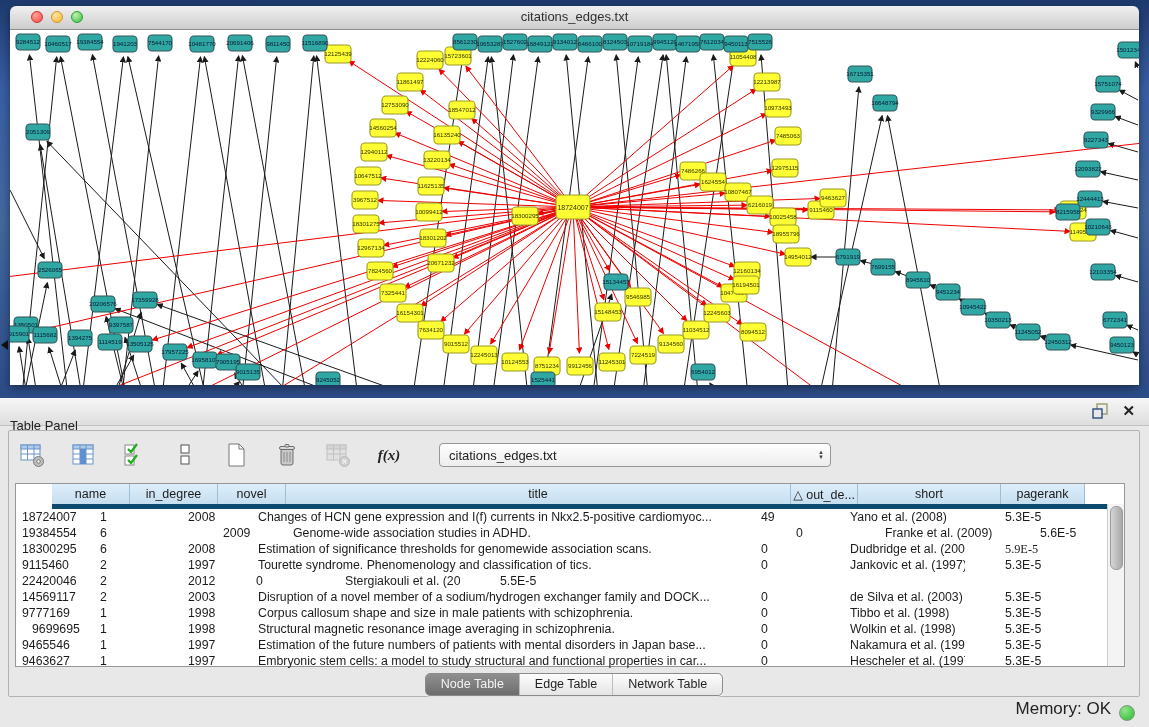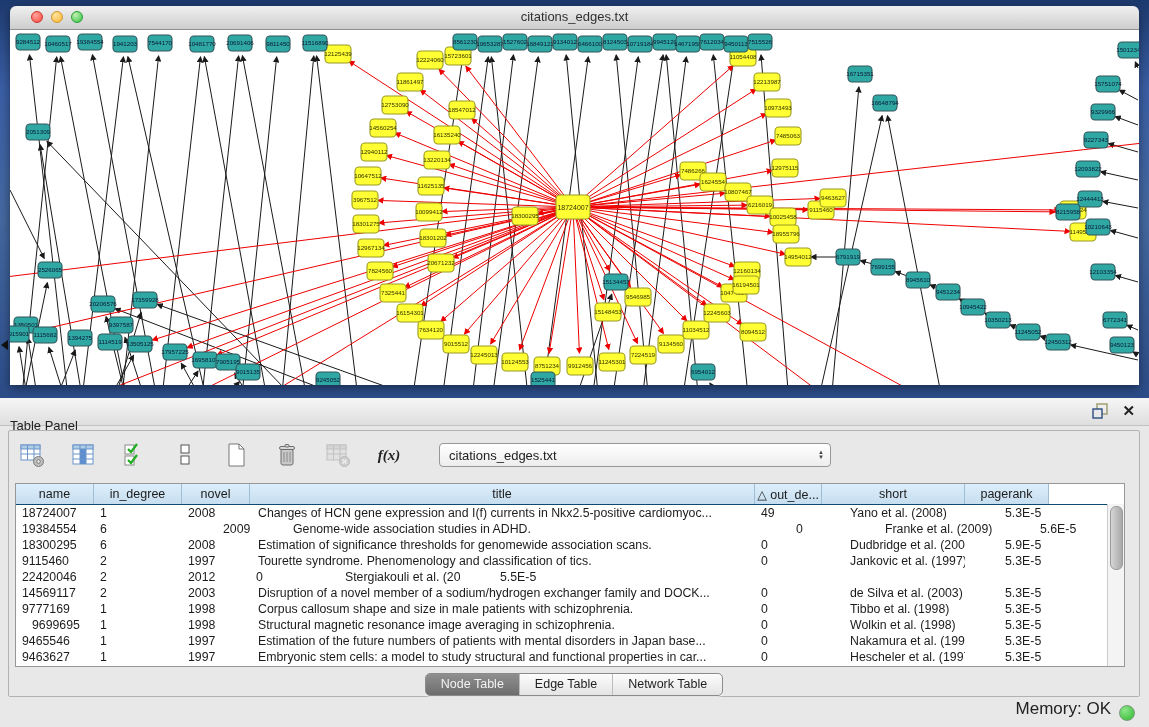--- a/index.html
+++ b/index.html
@@ -40,21 +40,21 @@
   .tbtn svg{display:block;}
   .fx-label{font-family:"Liberation Serif",serif;font-style:italic;font-weight:bold;font-size:15px;color:#222;}
   .combo{margin-left:14px;width:390px;height:22px;border:1px solid #979797;border-radius:4px;
     background:linear-gradient(#ffffff,#ededed);position:relative;display:flex;align-items:center;cursor:pointer;}
   .combo-text{font-size:13px;color:#222;padding-left:9px;flex:1;}
   .combo-arrows{width:18px;display:flex;flex-direction:column;align-items:center;color:#444;}
   .combo-arrows span{font-size:6px;line-height:5px;}
 
   .tbl{position:absolute;left:6px;top:52px;width:1110px;height:184px;box-sizing:border-box;
     background:#fff;border:1px solid #979797;}
-  .thead{display:flex;height:20px;border-bottom:1px solid #0c4a6e;}
+  .thead{display:flex;height:20px;border-bottom:5px solid #0c4a6e;margin-left:36px;}
   .hcell{box-sizing:border-box;height:20px;background:linear-gradient(#ddeefb,#c6deef);
     border-right:1px solid #9fbed6;font-size:12.5px;color:#1b1b1b;
     display:flex;align-items:center;justify-content:center;white-space:nowrap;overflow:hidden;cursor:pointer;}
   .hfill{flex:1;background:#fff;}
   .trow{display:flex;height:16px;cursor:default;}
   .tcell{box-sizing:border-box;font-size:12.3px;color:#1c1c1c;line-height:16px;
     white-space:nowrap;overflow:hidden;}
   .vscroll{position:absolute;right:0;top:20px;bottom:0;width:16px;background:#f4f4f4;
     border-left:1px solid #cccccc;cursor:pointer;}
   .vthumb{position:absolute;left:2px;top:2px;width:11px;height:62px;border-radius:6px;
@@ -827,21 +827,21 @@
           <div class="tcell" style="width: 143px; padding-left: 28px;">Franke et al. (2009)</div>
           <div class="tcell" style="width: 84px; padding-left: 40px;">5.6E-5</div>
         </div>
         <div class="trow">
           <div class="tcell" style="width: 78px; padding-left: 6px;">18300295</div>
           <div class="tcell" style="width: 88px; padding-left: 6px;">6</div>
           <div class="tcell" style="width: 68px; padding-left: 6px;">2008</div>
           <div class="tcell" style="width: 505px; padding-left: 8px;">Estimation of significance thresholds for genomewide association scans.</div>
           <div class="tcell" style="width: 67px; padding-left: 6px;">0</div>
           <div class="tcell" style="width: 143px; padding-left: 28px;">Dudbridge et al. (2008)</div>
-          <div class="tcell" style="width: 84px; padding-left: 40px;">5.9E-5</div>
+          <div class="tcell" style="width: 84px; padding-left: 40px; font-family: Liberation Serif, serif;">5.9E-5</div>
         </div>
         <div class="trow">
           <div class="tcell" style="width: 78px; padding-left: 6px;">9115460</div>
           <div class="tcell" style="width: 88px; padding-left: 6px;">2</div>
           <div class="tcell" style="width: 68px; padding-left: 6px;">1997</div>
           <div class="tcell" style="width: 505px; padding-left: 8px;">Tourette syndrome. Phenomenology and classification of tics.</div>
           <div class="tcell" style="width: 67px; padding-left: 6px;">0</div>
           <div class="tcell" style="width: 143px; padding-left: 28px;">Jankovic et al. (1997)</div>
           <div class="tcell" style="width: 84px; padding-left: 40px;">5.3E-5</div>
         </div>

